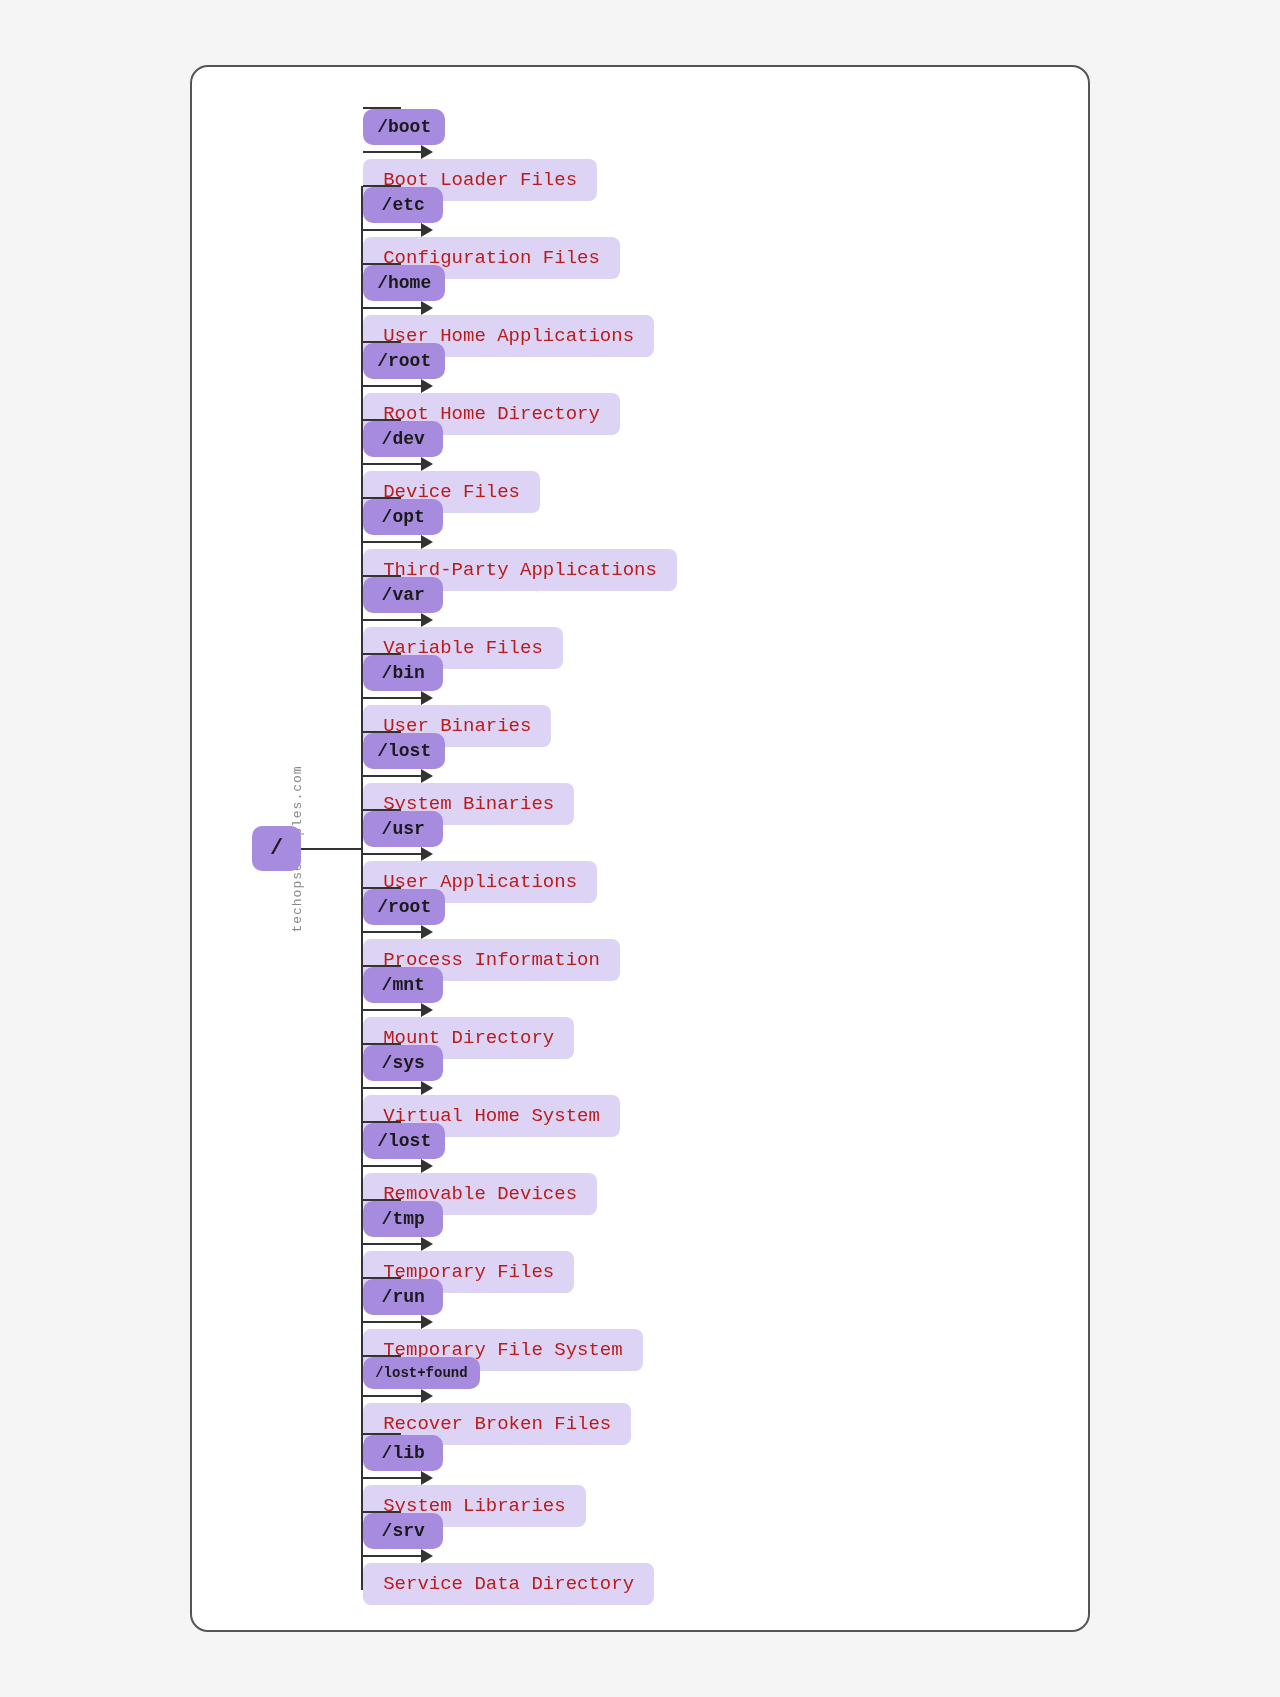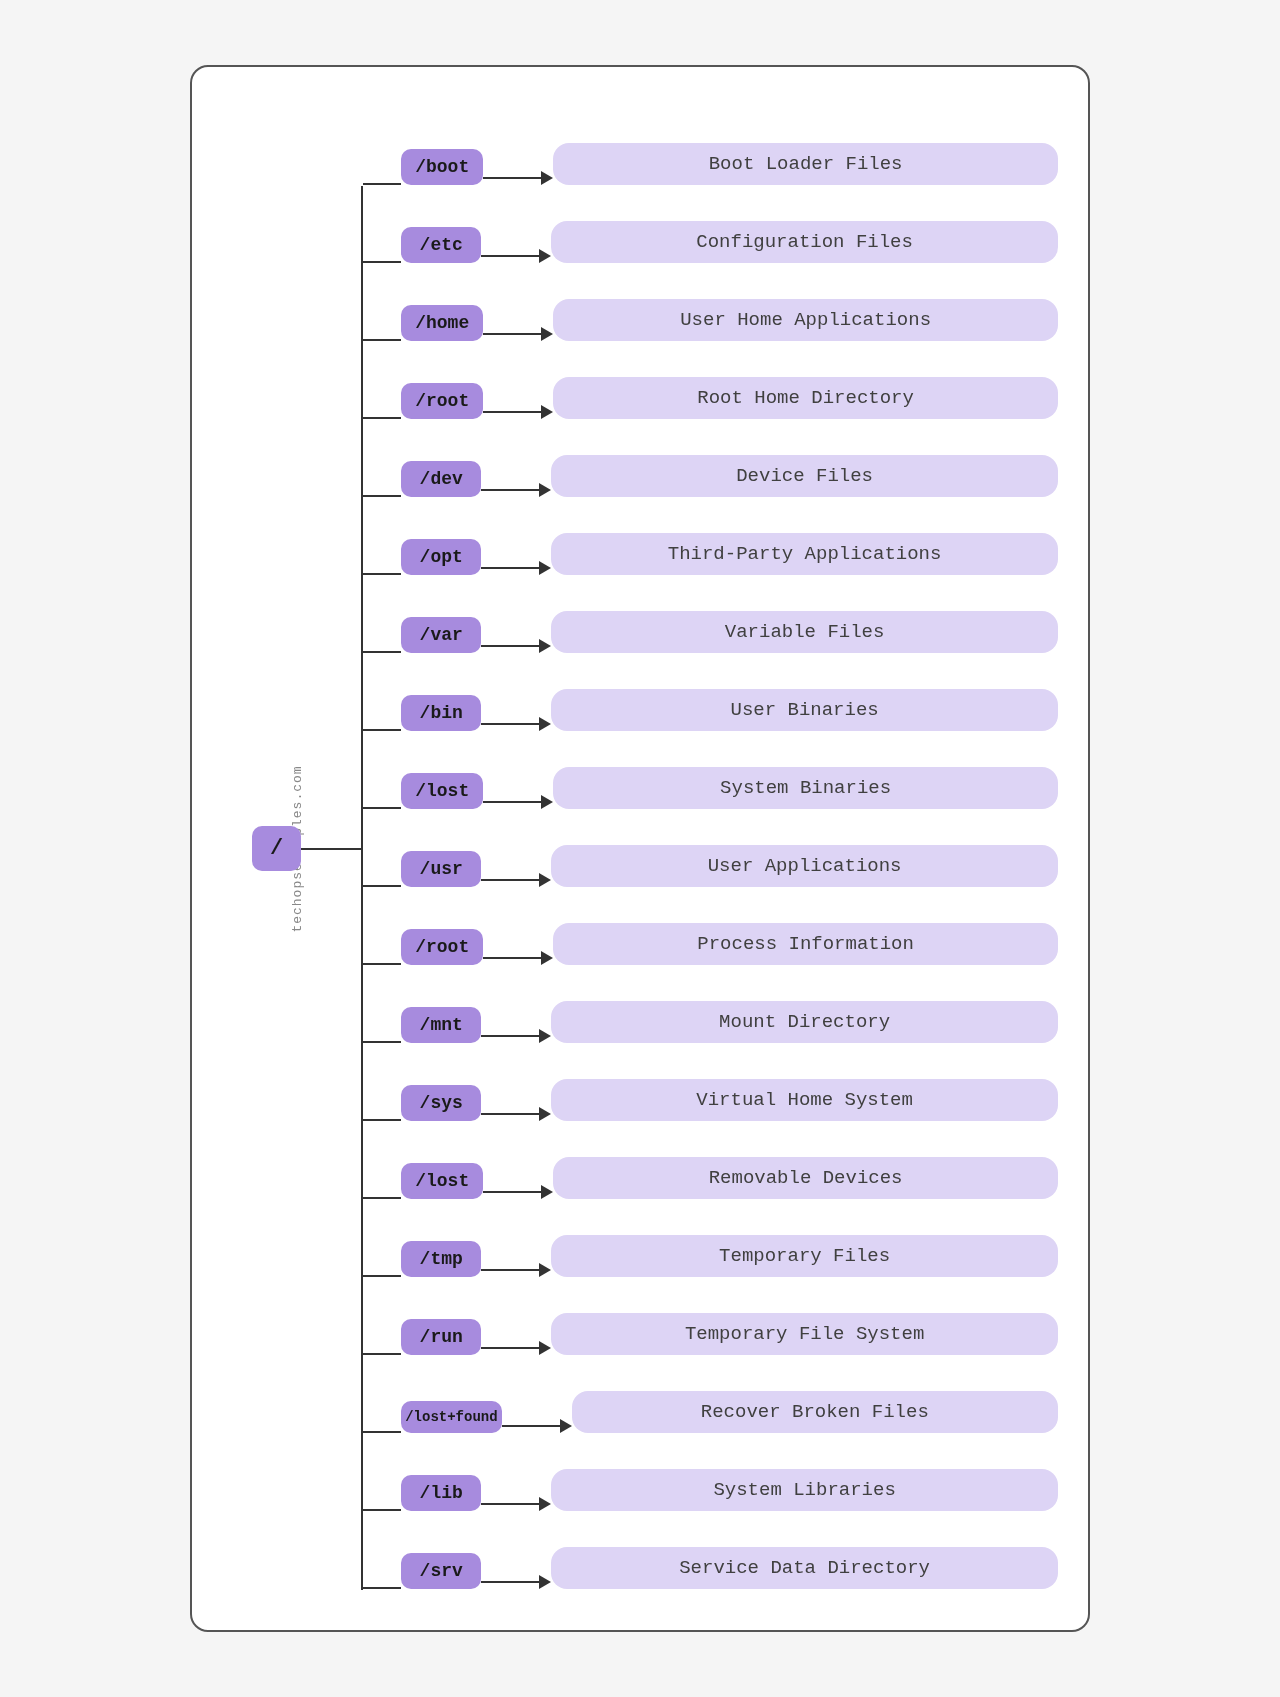--- a/index.html
+++ b/index.html
@@ -80,21 +80,22 @@
     
     .rows-col {
       display: flex;
       flex-direction: column;
       flex: 1;
       gap: 0;
     }
 
     .branch-row {
       display: flex;
-      align-items: flex-end;
+      flex-direction: column;
+      align-items: flex-start;
       height: 78px;
       position: relative;
     }
 
     
     .h-branch {
       width: 38px;
       height: 2px;
       background: #333;
       flex-shrink: 0;
@@ -109,21 +110,21 @@
       font-weight: bold;
       color: #1a1a1a;
       white-space: nowrap;
       flex-shrink: 0;
       min-width: 80px;
       text-align: center;
     }
 
     .dir-node.small-text {
       font-size: 14px;
-      padding: 8px 4px;
+      padding: 8px 12px;
     }
 
     
     .arrow-line {
       display: flex;
       align-items: center;
       flex-shrink: 0;
       width: 70px;
     }
 
@@ -137,24 +138,24 @@
       width: 0;
       height: 0;
       border-top: 7px solid transparent;
       border-bottom: 7px solid transparent;
       border-left: 12px solid #333;
     }
 
     
     .desc-node {
       background: #ddd4f5;
-      border-radius: 16px;
-      padding: 10px 36px;
+      border-radius: 8px;
+      padding: 10px 20px;
       font-size: 19px;
-      color: #404040;
+      color: #b91c1c;
       white-space: nowrap;
       flex: 1;
       text-align: center;
     }
 
     
     .branch-row .h-branch {
       margin-left: 0;
     }
   </style>

